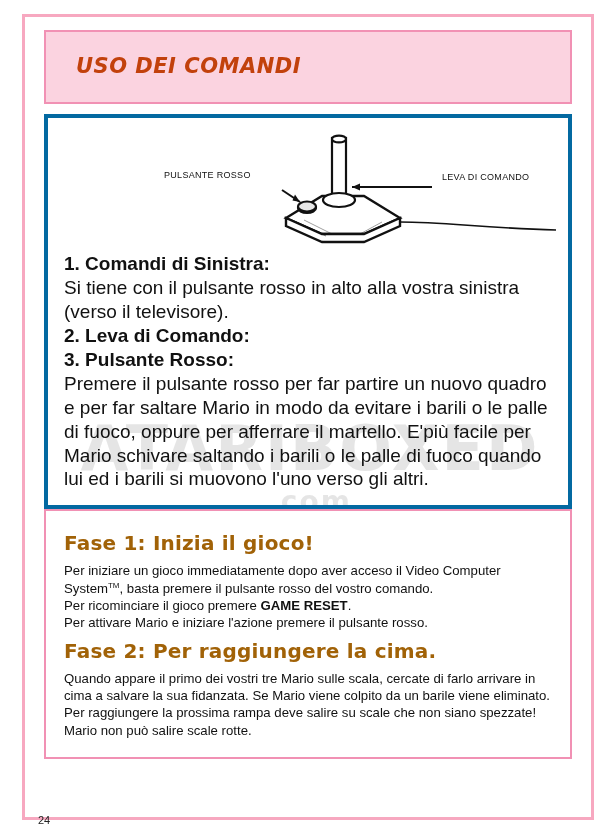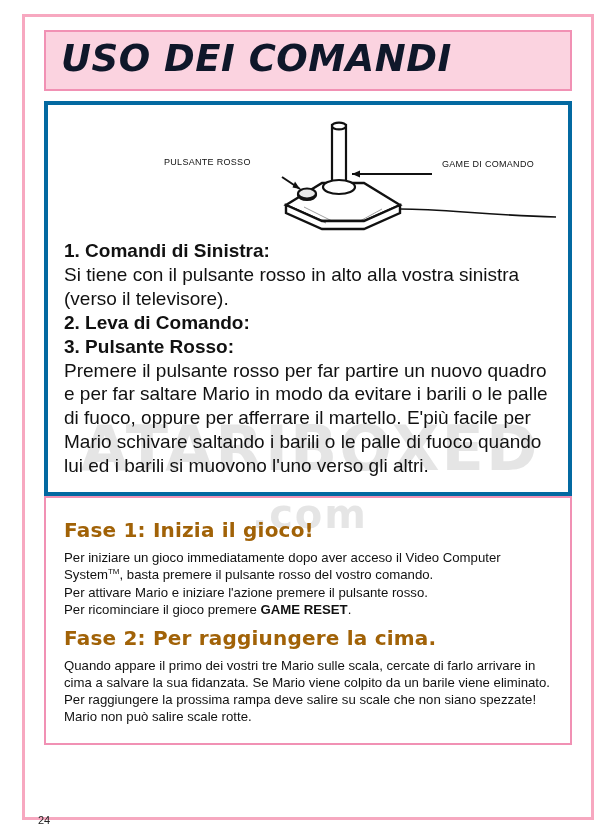--- a/index.html
+++ b/index.html
@@ -44,48 +44,48 @@
     font-family: "DejaVu Sans", sans-serif;
     font-weight: bold;
     font-size: 62px;
     letter-spacing: 2px;
     text-align: center;
     pointer-events: none;
     user-select: none;
     line-height: 0.95;
   }
   .watermark .wm2 {
-    font-size: 40px;
+    font-size: 28px;
     display: block;
-    margin-top: 16px;
+    margin-top: 10px;
   }
 
   .content {
     position: absolute;
     left: 44px;
     top: 30px;
     width: 528px;
   }
 
   
   .band {
     background: #fbd3e0;
     border: 2px solid #f191b4;
     box-sizing: border-box;
     padding: 7px 14px 9px 14px;
     margin-bottom: 10px;
   }
   .band h1 {
-    margin: 1px;
+    margin: 16px;
     font-family: "DejaVu Sans", sans-serif;
     font-weight: bold;
     font-style: italic;
-    font-size: 37px;
+    font-size: 21px;
     letter-spacing: 0.5px;
-    color: #0f172a;
+    color: #c2410c;
     line-height: 1.05;
   }
 
   
   .box {
     border: 4px solid #0369a1;
     box-sizing: border-box;
     padding: 12px 16px 14px 16px;
   }
 
@@ -184,43 +184,43 @@
 
           <path d="M336 92 C 380 92, 420 98, 492 100" stroke="#111" stroke-width="1.6" fill="none"></path>
 
           <path d="M218 60 L236 72" stroke="#111" stroke-width="2" fill="none"></path>
           <path d="M236 72 L228.5 70.5 L231 64.5 Z" fill="#111"></path>
 
           <path d="M368 57 L288 57" stroke="#111" stroke-width="2" fill="none"></path>
           <path d="M288 57 L296 53.4 L296 60.6 Z" fill="#111"></path>
         </svg>
         <span class="lbl" style="left:100px; top:40px;">PULSANTE ROSSO</span>
-        <span class="lbl" style="left:378px; top:42px;">GAME DI COMANDO</span>
+        <span class="lbl" style="left:378px; top:42px;">LEVA DI COMANDO</span>
       </div>
 
       <p class="t hd first-hd">1. Comandi di Sinistra:</p>
       <p class="t">Si tiene con il pulsante rosso in alto alla vostra sinistra (verso il televisore).</p>
 
       <p class="t hd">2. Leva di Comando:</p>
 
       <p class="t hd">3. Pulsante Rosso:</p>
       <p class="t">Premere il pulsante rosso per far partire un nuovo quadro e per far saltare Mario in modo da evitare i barili o le palle di fuoco, oppure per afferrare il martello. E'più facile per Mario schivare saltando i barili o le palle di fuoco quando lui ed i barili si muovono l'uno verso gli altri.</p>
     </div>
 
 
     <div class="bigbox">
       <h2 class="fase">Fase 1: Inizia il gioco!</h2>
       <p class="t">
         <span>Per iniziare un gioco immediatamente dopo aver acceso il Video Computer System<span class="sup">TM</span>, basta premere il pulsante rosso del vostro comando.</span>
       </p>
       <p class="t">
-        <span>Per attivare Mario e iniziare l'azione premere il pulsante rosso.</span>
+        <span>Per ricominciare il gioco premere <span class="bold">GAME RESET</span>.</span>
       </p>
       <p class="t">
-        <span>Per ricominciare il gioco premere <span class="bold">GAME RESET</span>.</span>
+        <span>Per attivare Mario e iniziare l'azione premere il pulsante rosso.</span>
       </p>
 
       <h2 class="fase second">Fase 2: Per raggiungere la cima.</h2>
       <p class="t">Quando appare il primo dei vostri tre Mario sulle scala, cercate di farlo arrivare in cima a salvare la sua fidanzata. Se Mario viene colpito da un barile viene eliminato. Per raggiungere la prossima rampa deve salire su scale che non siano spezzate! Mario non può salire scale rotte.</p>
     </div>
 
   </div>
 
   <div class="pageno">24</div>
 </div>

